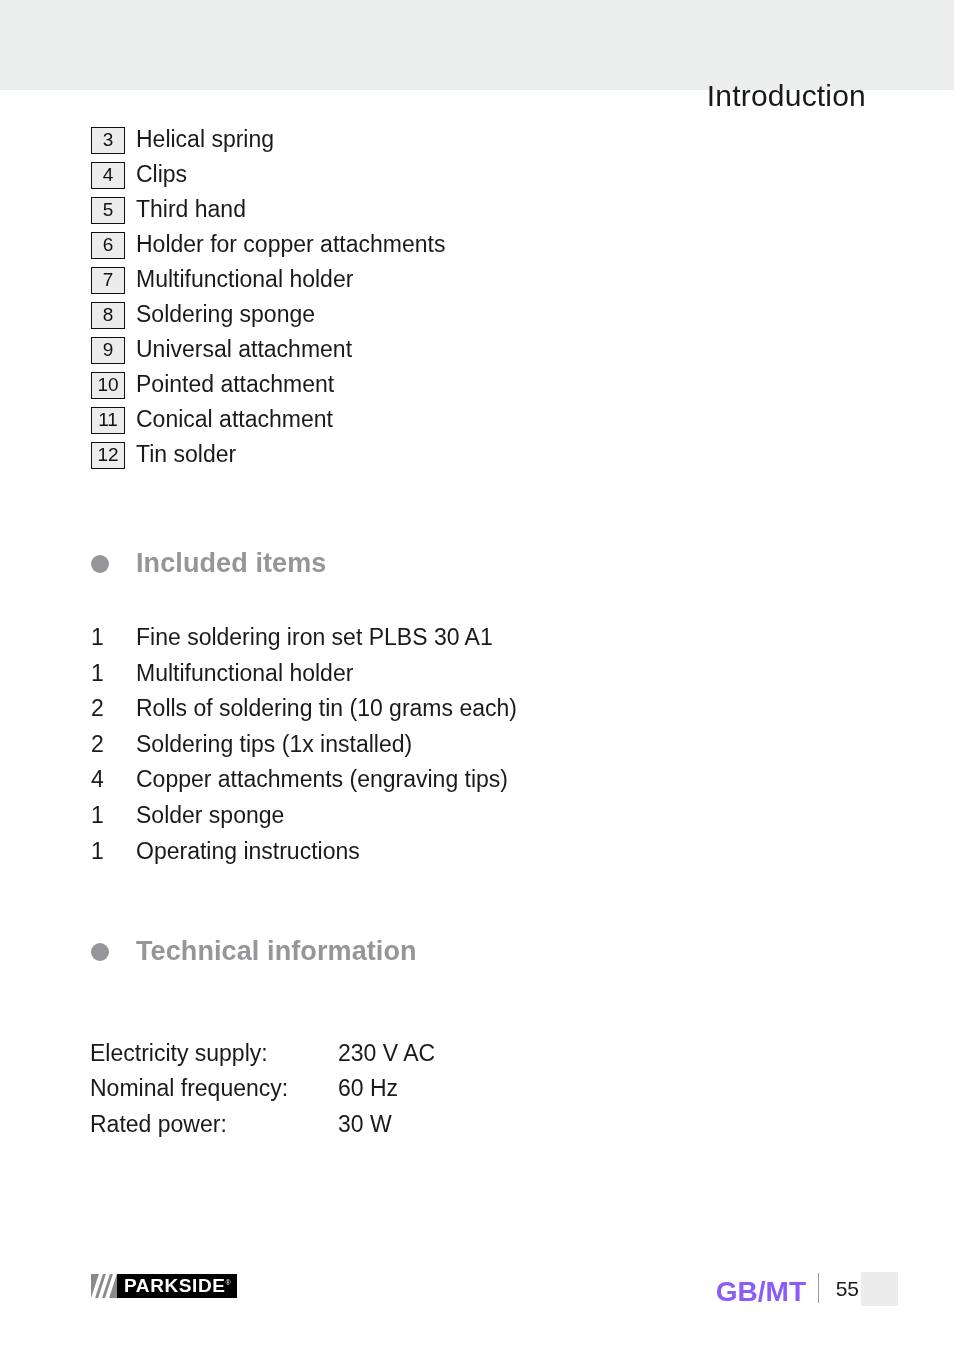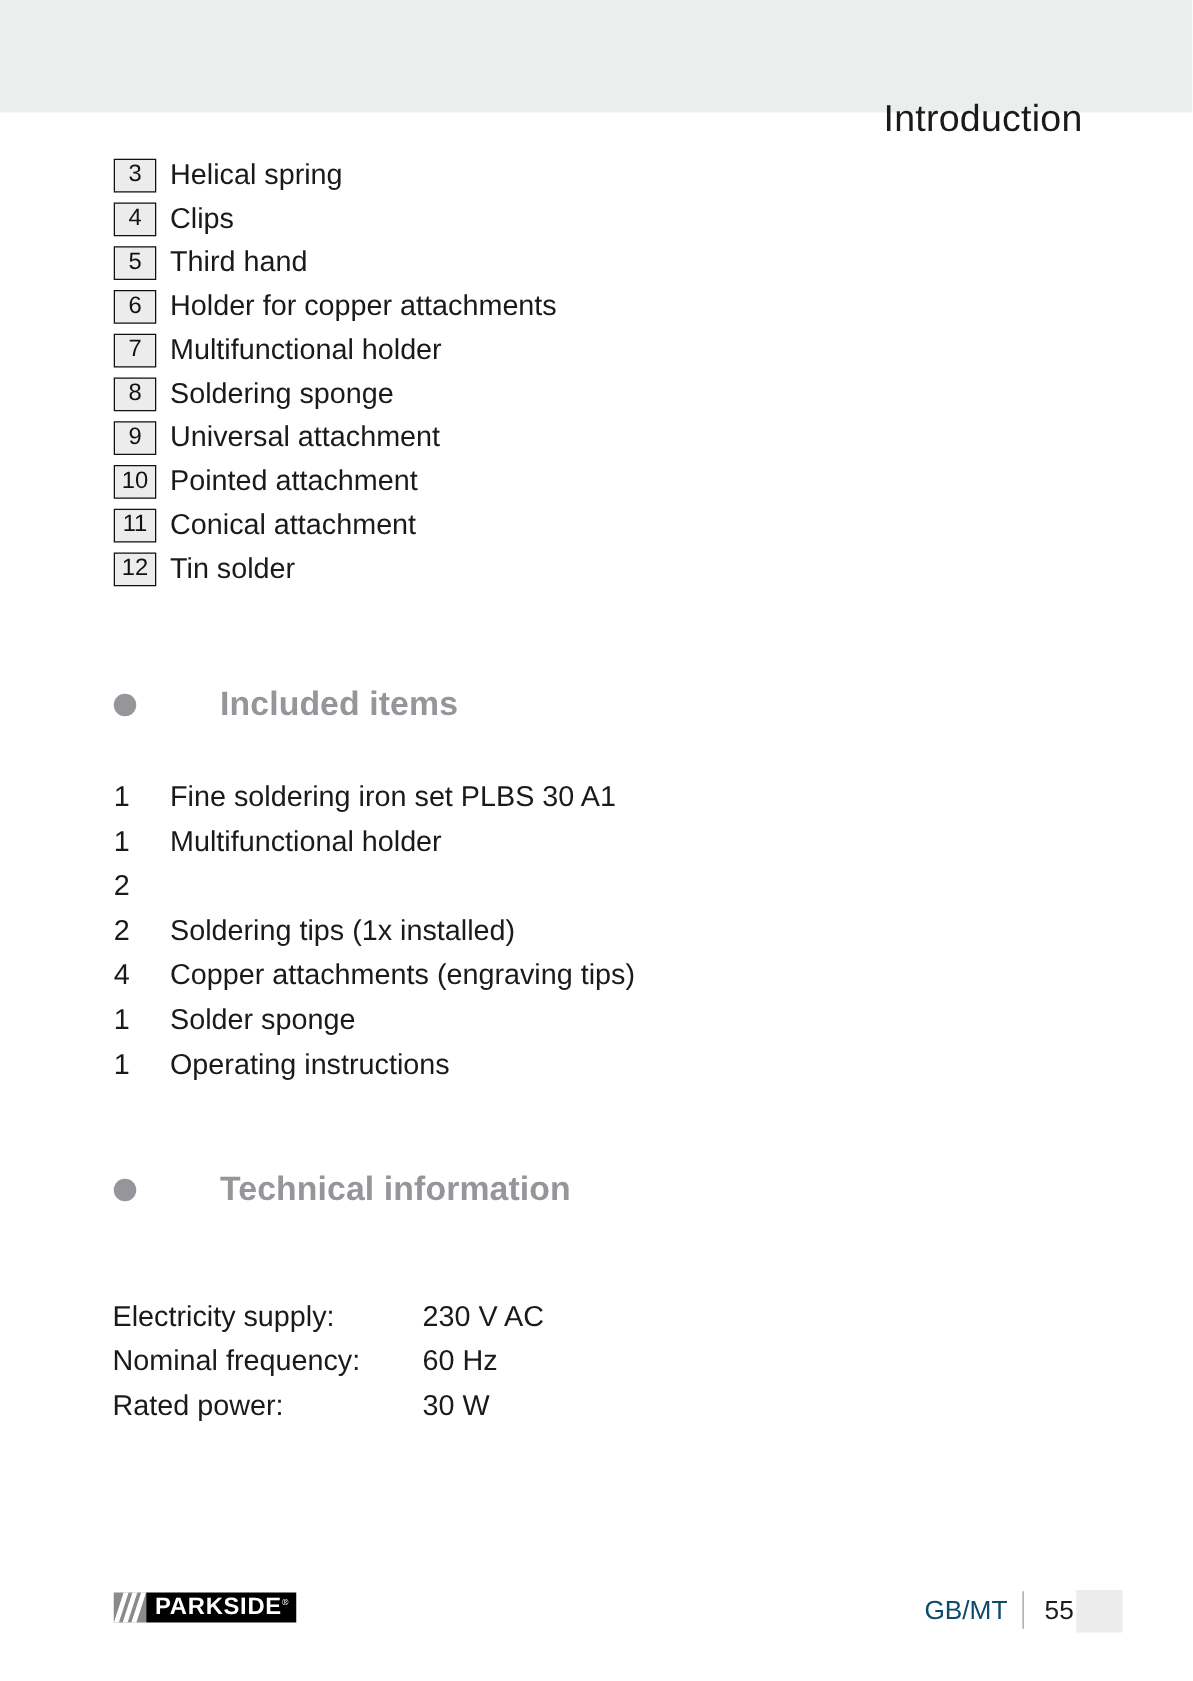--- a/index.html
+++ b/index.html
@@ -78,21 +78,20 @@
     color: #1a1a1a;
     white-space: nowrap;
   }
 
   
   .section-heading {
     position: absolute;
     display: flex;
     align-items: center;
     left: 91px;
-    gap: 40px;
   }
   .section-bullet {
     width: 18px;
     height: 18px;
     border-radius: 50%;
     background: #95959a;
     flex: 0 0 auto;
   }
   .section-title {
     margin-left: 27px;
@@ -200,24 +199,25 @@
   .brand-reg {
     font-size: 7px;
     vertical-align: super;
     font-weight: normal;
     line-height: 1;
   }
   .footer-locale {
     position: absolute;
     right: 148px;
     top: 1278px;
-    font-size: 21px;
+    font-size: 28px;
     line-height: 1;
-    color: #0c4a6e;
-    white-space: nowrap;
+    color: #8b5cf6;
+    white-space: nowrap;
+    font-weight: bold;
   }
   .footer-divider {
     position: absolute;
     right: 135px;
     top: 1273px;
     width: 1px;
     height: 30px;
     background: #9a9a9a;
   }
   .footer-pagenum {
@@ -313,20 +313,21 @@
       <div class="included-label">Fine soldering iron set PLBS 30 A1</div>
     </div>
 
     <div class="included-row">
       <div class="included-qty">1</div>
       <div class="included-label">Multifunctional holder</div>
     </div>
 
     <div class="included-row">
       <div class="included-qty">2</div>
+      <div class="included-label">Rolls of soldering tin (10 grams each)</div>
     </div>
 
     <div class="included-row">
       <div class="included-qty">2</div>
       <div class="included-label">Soldering tips (1x installed)</div>
     </div>
 
     <div class="included-row">
       <div class="included-qty">4</div>
       <div class="included-label">Copper attachments (engraving tips)</div>

